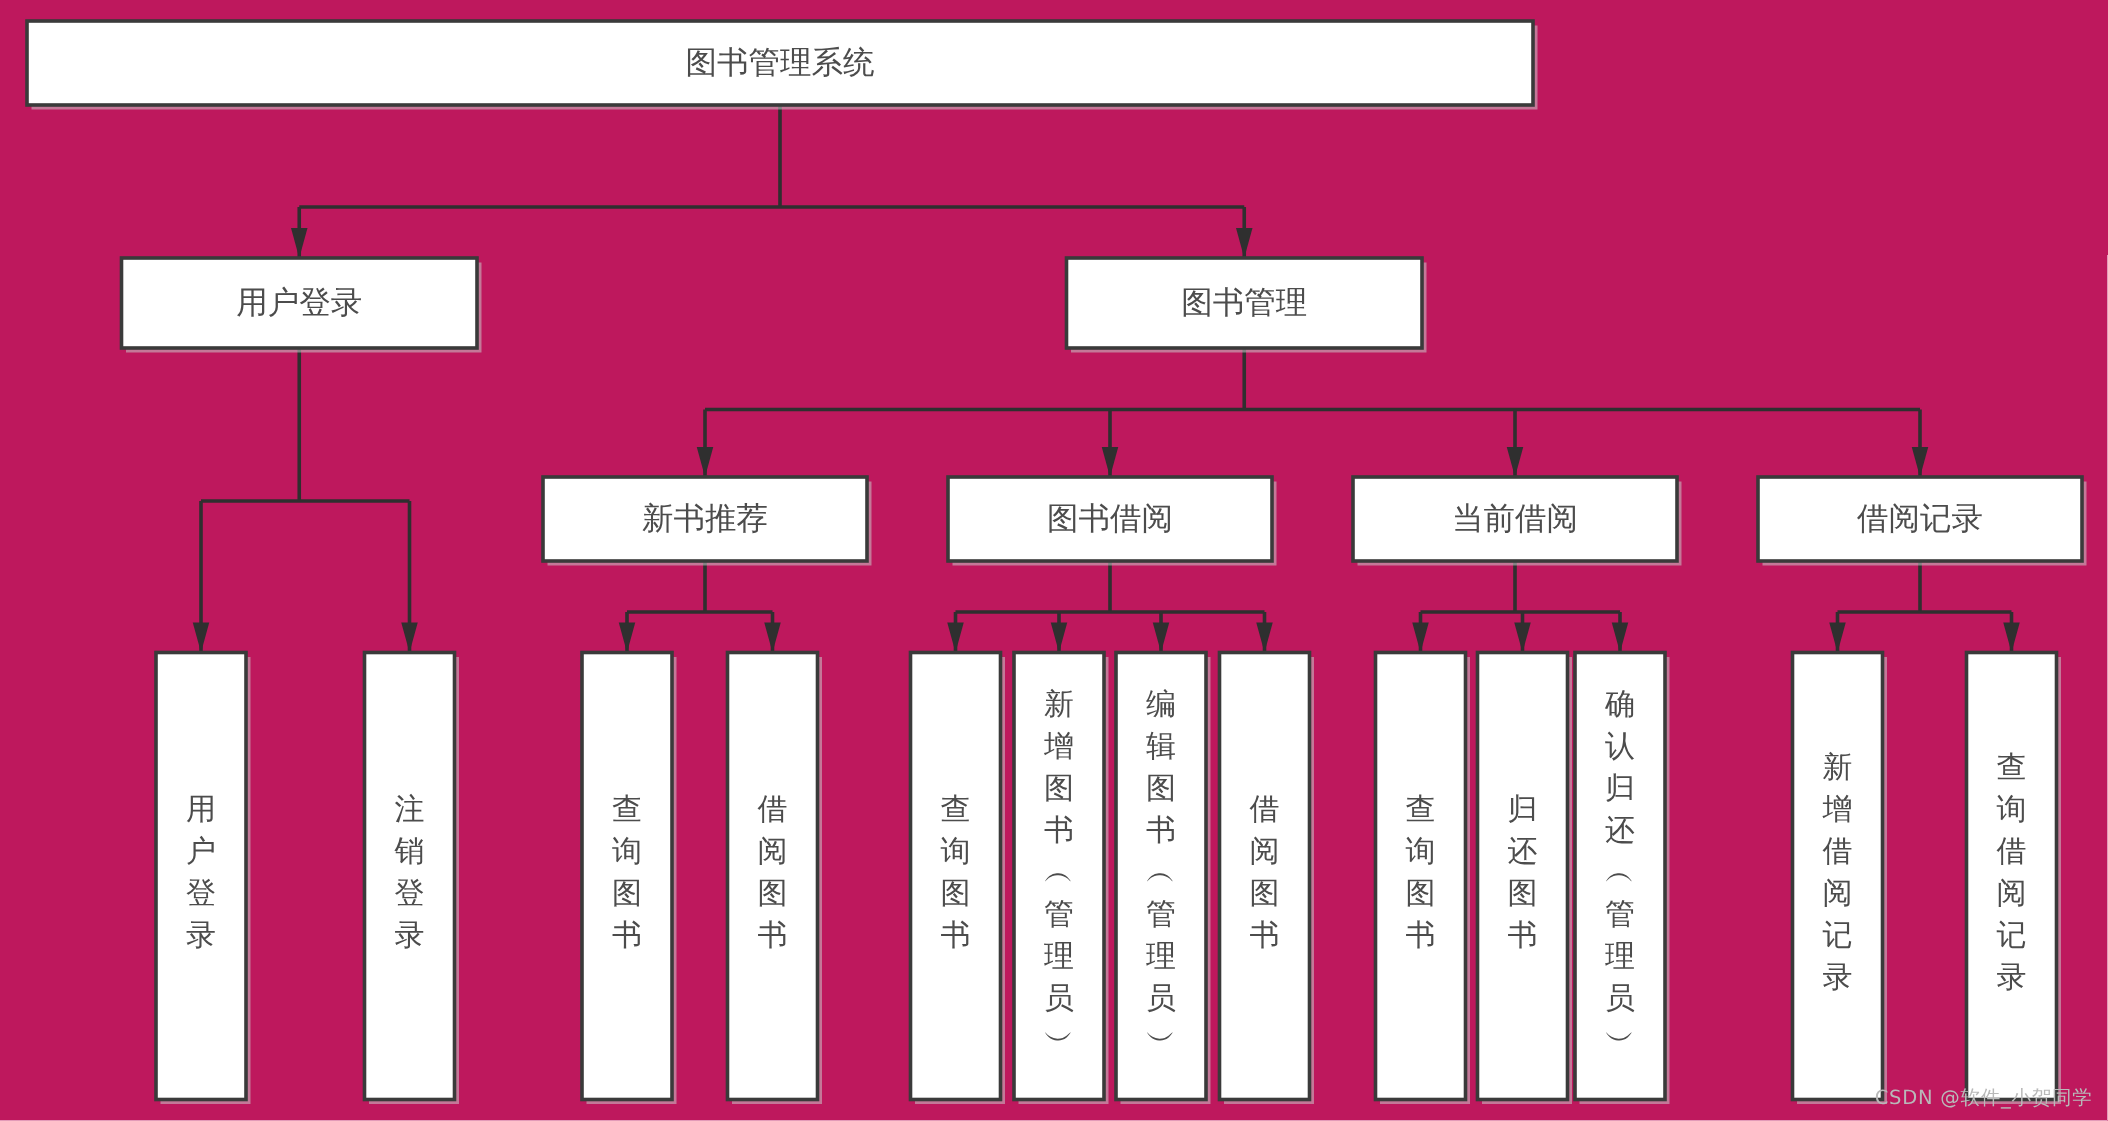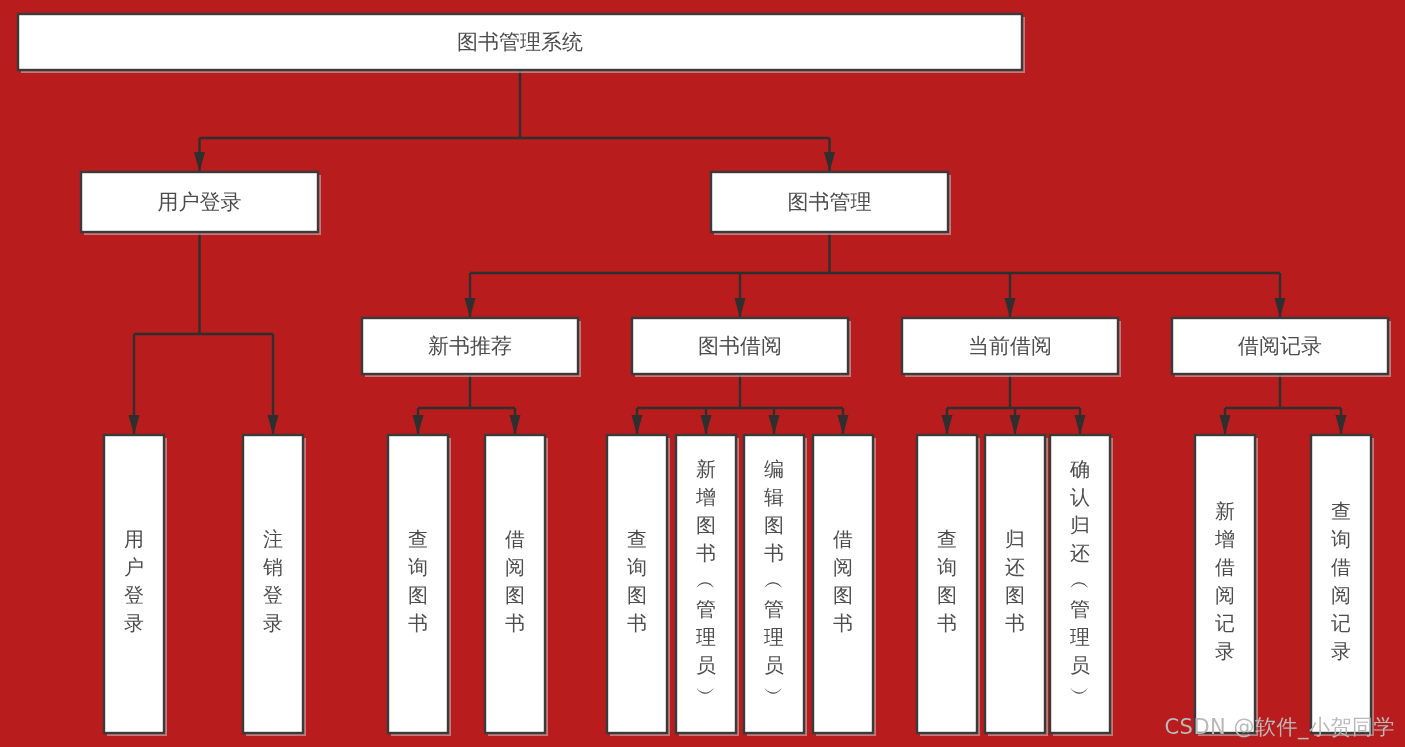--- a/index.html
+++ b/index.html
@@ -8,21 +8,21 @@
     padding: 0;
     background: #ffffff;
   }
   body {
     font-family: "DejaVu Sans", "Liberation Sans", sans-serif;
   }
   #diagram-root {
     position: relative;
     width: 1405px;
     height: 747px;
-    background: #b91c1c;
+    background: #be185d;
     overflow: hidden;
   }
   svg#flow-svg {
     position: absolute;
     left: 0;
     top: 0;
     width: 1405px;
     height: 747px;
     display: block;
   }
@@ -56,21 +56,21 @@
     fill: #4c4c4c;
     font-family: "DejaVu Sans", "Liberation Sans", sans-serif;
     font-size: 20px;
     text-anchor: middle;
   }
   .watermark-text {
     position: absolute;
     right: 10px;
     bottom: 6px;
     font-family: "DejaVu Sans", "Liberation Sans", sans-serif;
-    font-size: 21px;
+    font-size: 13px;
     color: #b9b9b9;
     white-space: nowrap;
     letter-spacing: 0.5px;
   }
 </style>
 </head>
 <body>
 
 <div id="diagram-root">
 

